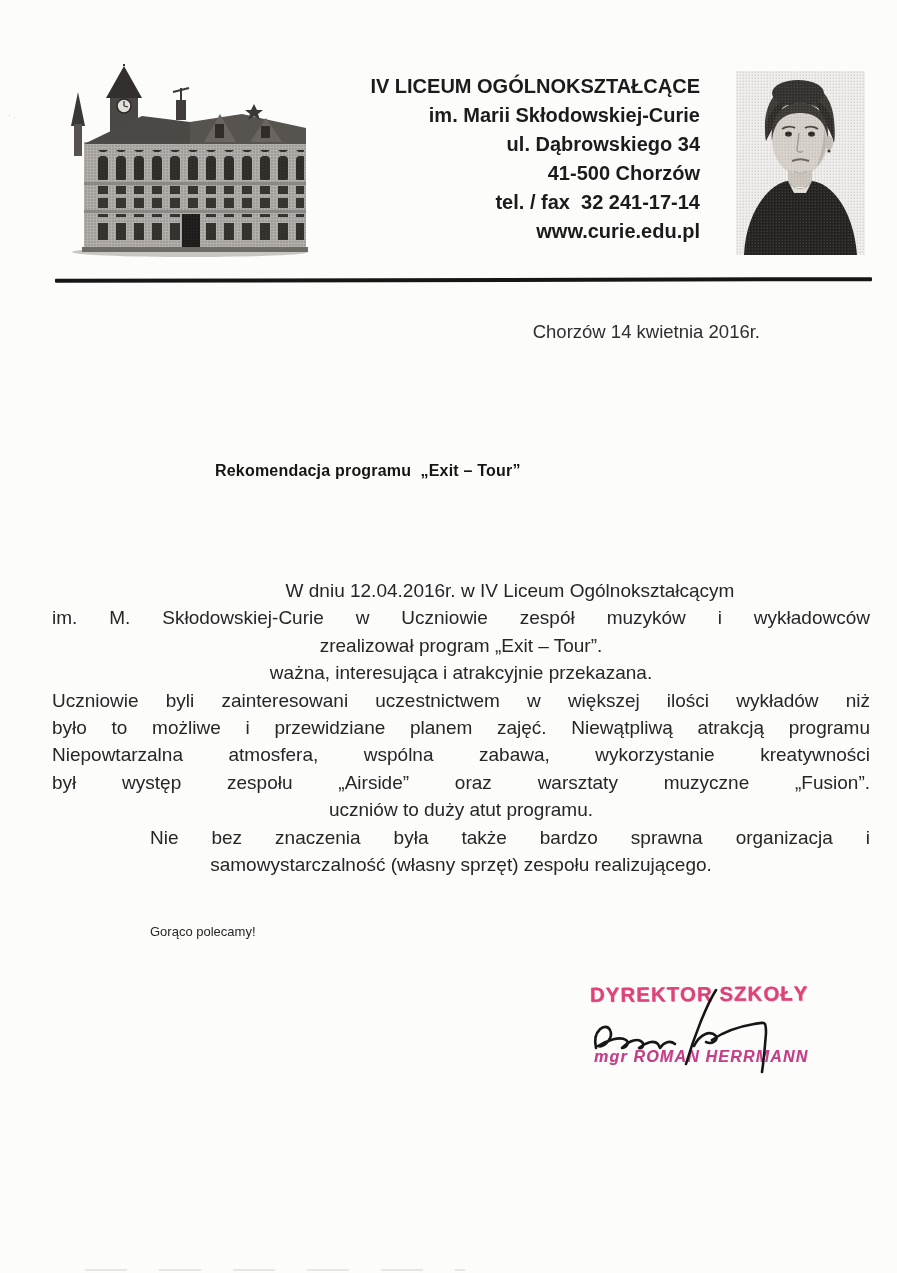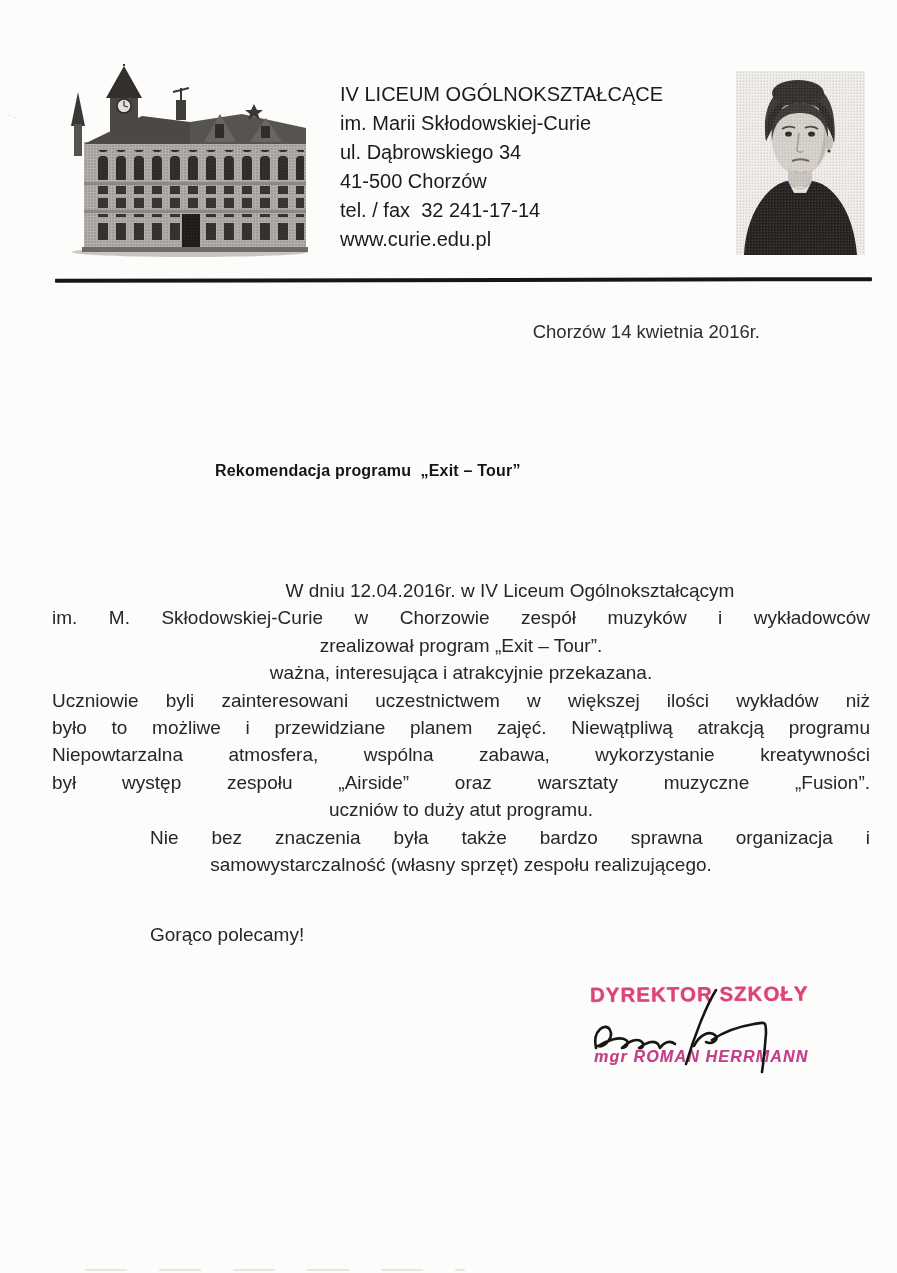--- a/index.html
+++ b/index.html
@@ -10,21 +10,21 @@
     margin:0 auto;
     background:#fcfcfb;
     font-family:"Liberation Sans","DejaVu Sans",sans-serif;
     color:#242424;
     overflow:hidden;
   }
   
   .building{position:absolute;left:58px;top:64px;width:260px;height:194px;}
   .schoolinfo{
     position:absolute;left:340px;top:72px;width:360px;
-    text-align:left;font-weight:normal;font-size:20px;line-height:29px;color:#1b1b1b;margin-top:8px;
+    text-align:right;font-weight:bold;font-size:20px;line-height:29px;color:#1b1b1b;
   }
   .portrait{position:absolute;left:736px;top:71px;width:129px;height:184px;}
   .rule{
     position:absolute;left:55px;top:278px;width:817px;height:4px;
     background:#161616;transform:rotate(-0.12deg);border-radius:1px;
   }
   .dateline{
     position:absolute;right:137px;top:321px;
     font-size:18.5px;color:#2e2e2e;
   }
@@ -35,21 +35,21 @@
   
   .body-text{
     position:absolute;left:52px;top:577px;width:818px;
     font-size:19px;line-height:27.4px;color:#262626;
   }
   .bline{text-align:center;white-space:normal;}
   .bline.just{text-align:justify;text-align-last:justify;}
   .bline.ind{text-indent:98px;}
   .closing{
     position:absolute;left:150px;top:924px;
-    font-size:19px;color:#262626;
+    font-size:13px;color:#262626;
   }
   
   .stamp{position:absolute;left:590px;top:982px;width:250px;height:105px;}
   .stamp-title{
     font-size:20.5px;font-weight:bold;letter-spacing:1px;
     color:#da3472;opacity:.93;
     text-shadow:0.5px 0.5px 0 rgba(228,60,80,.55), -0.5px 0 0 rgba(240,120,160,.5);
     transform:rotate(-0.4deg);
   }
   .stamp-name{
@@ -179,21 +179,21 @@
   </div>
 
   <div class="rule"></div>
 
   <div class="dateline">Chorzów 14 kwietnia 2016r.</div>
 
   <div class="doc-title">Rekomendacja programu &nbsp;„Exit – Tour”</div>
 
   <div class="body-text">
       <div class="bline ind">W dniu 12.04.2016r. w IV Liceum Ogólnokształcącym</div>
-      <div class="bline just">im. M. Skłodowskiej-Curie w Chorzowie zespół muzyków i wykładowców</div>
+      <div class="bline just">im. M. Skłodowskiej-Curie w Uczniowie zespół muzyków i wykładowców</div>
       <div class="bline">zrealizował program „Exit – Tour”.</div>
       <div class="bline">ważna, interesująca i atrakcyjnie przekazana.</div>
       <div class="bline just">Uczniowie byli zainteresowani uczestnictwem w większej ilości wykładów niż</div>
       <div class="bline just">było to możliwe i przewidziane planem zajęć. Niewątpliwą atrakcją programu</div>
       <div class="bline just">Niepowtarzalna atmosfera, wspólna zabawa, wykorzystanie kreatywności</div>
       <div class="bline just">był występ zespołu „Airside” oraz warsztaty muzyczne „Fusion”.</div>
       <div class="bline">uczniów to duży atut programu.</div>
       <div class="bline just ind">Nie bez znaczenia była także bardzo sprawna organizacja i</div>
       <div class="bline">samowystarczalność (własny sprzęt) zespołu realizującego.</div>
     </div>

